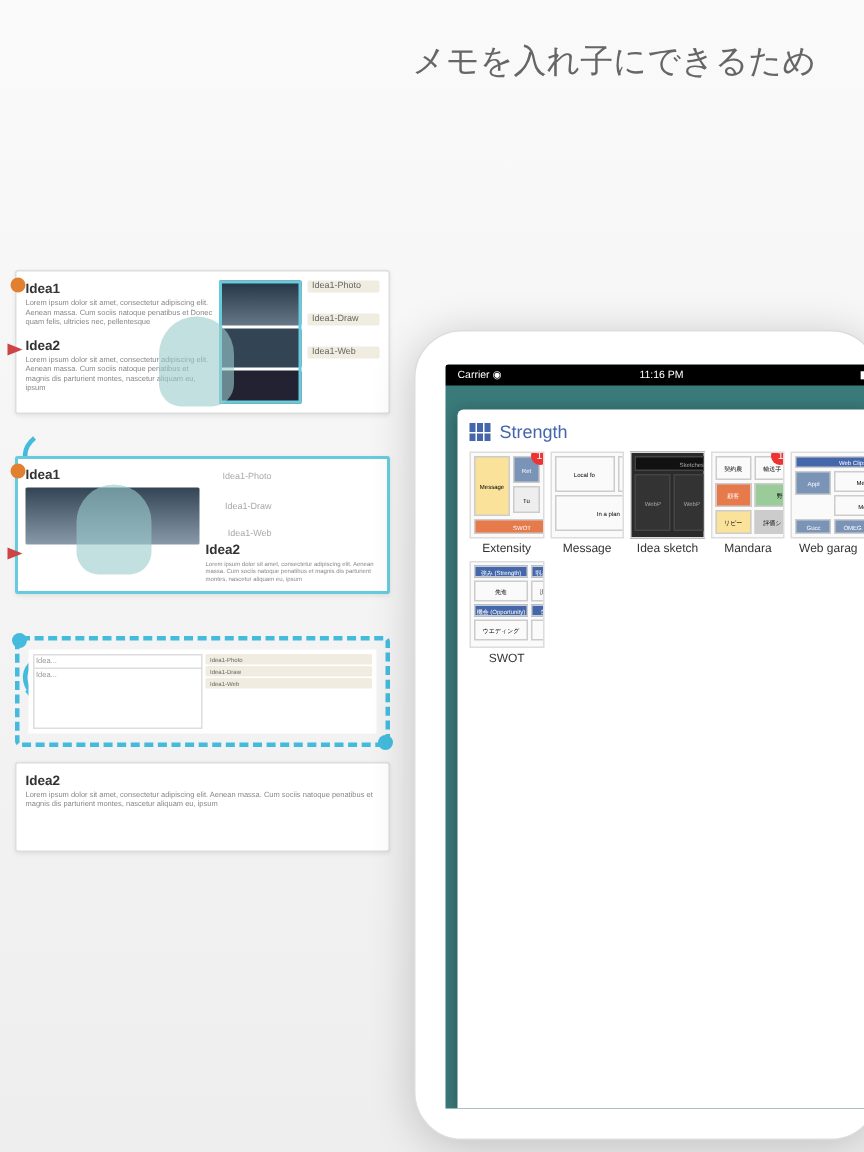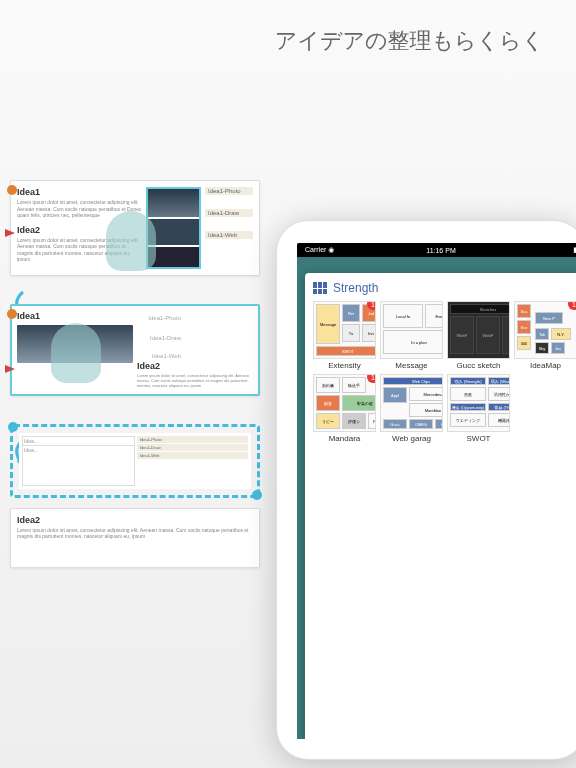--- a/index.html
+++ b/index.html
@@ -29,35 +29,35 @@
 .ipad{position:absolute;right:-10px;top:220px;width:310px;height:540px;background:#fff;border-radius:32px;box-shadow:0 4px 30px rgba(0,0,0,.2);border:1px solid #ddd}
 .ipad .screen{position:absolute;left:20px;top:22px;right:0;bottom:20px;background:#3a7a7a;border-top-left-radius:2px;overflow:hidden}
 .statusbar{height:14px;background:#000;display:flex;align-items:center;justify-content:space-between;padding:0 8px;color:#fff;font-size:7px}
 .statusbar .center{position:absolute;left:0;right:0;text-align:center}
 
 .board{position:absolute;left:8px;right:0;top:30px;bottom:0;background:#fff;border-radius:4px 0 0 0;box-shadow:0 2px 10px rgba(0,0,0,.3);padding:8px}
 .board-title{display:flex;align-items:center;gap:6px;font-size:12px;color:#46a;margin-bottom:6px}
 .board-title .grid-icon{width:14px;height:12px;display:grid;grid-template-columns:1fr 1fr 1fr;gap:1px}
 .board-title .grid-icon span{background:#46a}
 
-.tiles{display:grid;grid-template-columns:repeat(4,1fr);gap:4px}
+.tiles{display:grid;grid-template-columns:repeat(5,1fr);gap:4px}
 .tile{display:flex;flex-direction:column}
 .tile .preview{height:58px;border:1px solid #ddd;background:#fafafa;position:relative;overflow:hidden;font-size:5px}
 .tile .label{font-size:8px;text-align:center;margin-top:2px;color:#333}
 .badge{position:absolute;top:-4px;right:-4px;min-width:12px;height:12px;background:#e33;border-radius:6px;color:#fff;font-size:7px;display:flex;align-items:center;justify-content:center;z-index:2}
 
 
 .pv{position:absolute}
 .pv-cell{border:1px solid #ccc;font-size:4px;overflow:hidden;display:flex;align-items:center;justify-content:center}
 </style>
 </head>
 <body>
 
 <div class="headline">
-  <div>アイデアの整理もらくらく</div>
+  <div>メモを入れ子にできるため</div>
 </div>
 
 <div class="stack">
 
   <div class="card">
     <span class="pin"></span>
     <div class="col">
       <div class="title">Idea1</div>
       <div class="body">Lorem ipsum dolor sit amet, consectetur adipiscing elit. Aenean massa. Cum sociis natoque penatibus et Donec quam felis, ultricies nec, pellentesque</div>
       <div class="title" style="margin-top:4px">Idea2</div>
@@ -176,38 +176,24 @@
           <div class="label">Message</div>
         </div>
 
         <div class="tile">
           <div class="preview" style="background:#2a2a2a">
             <div class="pv pv-cell" style="left:2px;top:2px;width:76px;height:10px;background:#111;color:#aaa;border-color:#444">Sketches</div>
             <div class="pv pv-cell" style="left:2px;top:14px;width:24px;height:38px;background:#333;color:#aaa;border-color:#444">WebP</div>
             <div class="pv pv-cell" style="left:28px;top:14px;width:24px;height:38px;background:#333;color:#aaa;border-color:#444">WebP</div>
             <div class="pv pv-cell" style="left:54px;top:14px;width:24px;height:38px;background:#333;color:#aaa;border-color:#444">Hiera</div>
           </div>
-          <div class="label">Gucc sketch</div>
-        </div>
-
-
-        <div class="tile">
-          <div class="preview">
-              <span class="badge">1</span>
-            <div class="pv pv-cell" style="left:2px;top:2px;width:14px;height:14px;background:#e67a4a;color:#fff">Sca</div>
-            <div class="pv pv-cell" style="left:2px;top:18px;width:14px;height:14px;background:#e67a4a;color:#fff">Sce</div>
-            <div class="pv pv-cell" style="left:2px;top:34px;width:14px;height:14px;background:#fbe29b">300</div>
-            <div class="pv pv-cell" style="left:20px;top:10px;width:28px;height:12px;background:#7a94b8;color:#fff">New P</div>
-            <div class="pv pv-cell" style="left:20px;top:26px;width:14px;height:12px;background:#7a94b8;color:#fff">Tok</div>
-            <div class="pv pv-cell" style="left:36px;top:26px;width:20px;height:12px;background:#fbe29b">N.Y.</div>
-            <div class="pv pv-cell" style="left:20px;top:40px;width:14px;height:12px;background:#333;color:#fff">Sky</div>
-            <div class="pv pv-cell" style="left:36px;top:40px;width:14px;height:12px;background:#7a94b8;color:#fff">Jes</div>
-          </div>
-          <div class="label">IdeaMap</div>
-        </div>
+          <div class="label">Idea sketch</div>
+        </div>
+
+
 
         <div class="tile">
           <div class="preview">
               <span class="badge">1</span>
             <div class="pv pv-cell" style="left:2px;top:2px;width:24px;height:16px">契約農</div>
             <div class="pv pv-cell" style="left:28px;top:2px;width:24px;height:16px">輸送手</div>
             <div class="pv pv-cell" style="left:2px;top:20px;width:24px;height:16px;background:#e67a4a;color:#fff">顧客</div>
             <div class="pv pv-cell" style="left:28px;top:20px;width:46px;height:16px;background:#9c9">野菜の販</div>
             <div class="pv pv-cell" style="left:2px;top:38px;width:24px;height:16px;background:#fbe29b">リピー</div>
             <div class="pv pv-cell" style="left:28px;top:38px;width:24px;height:16px;background:#ccc">評価シ</div>

